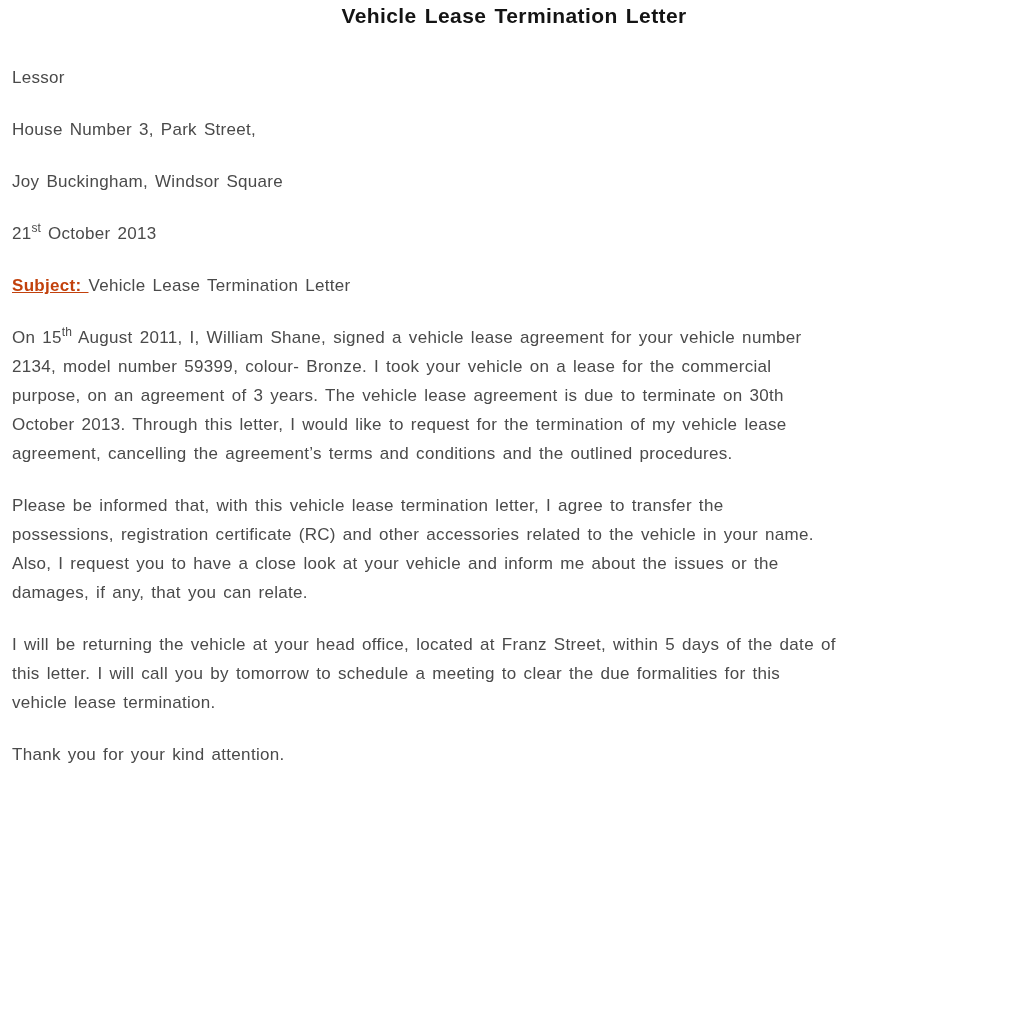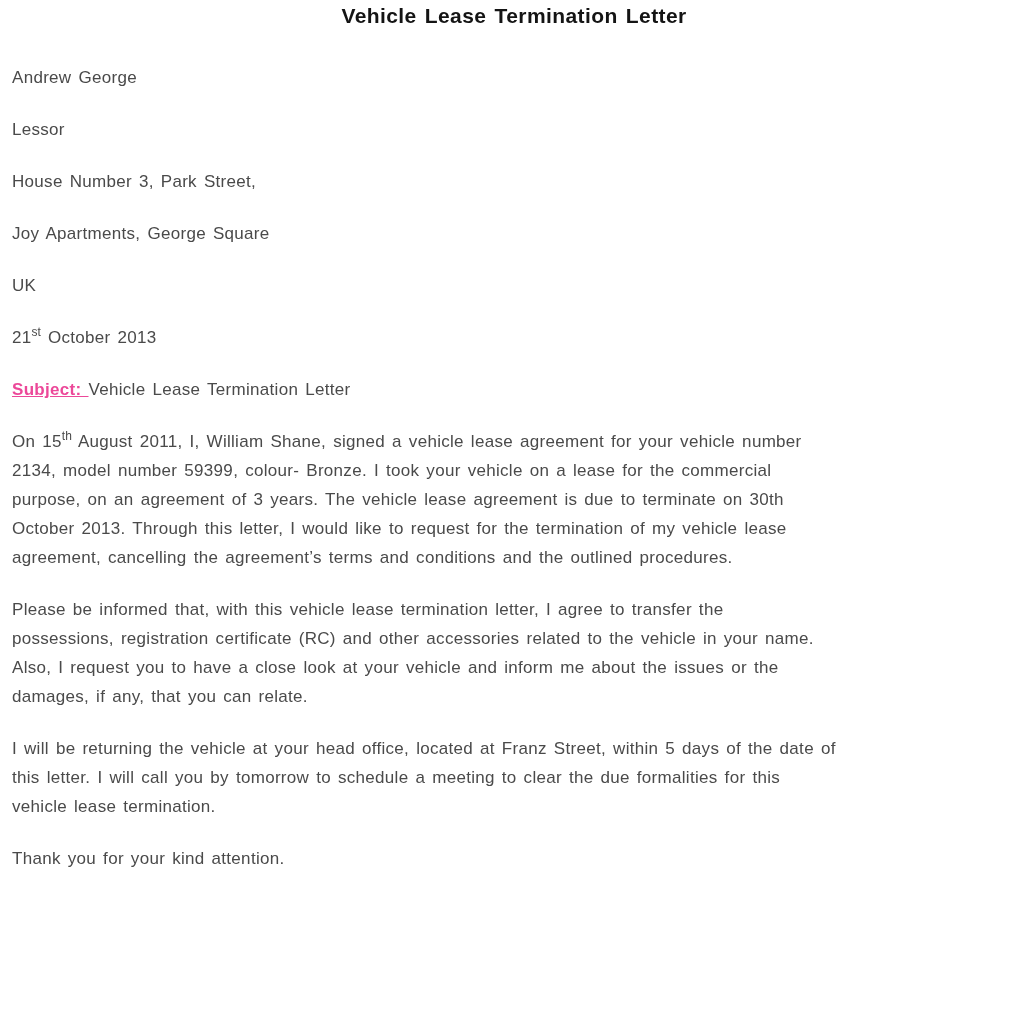--- a/index.html
+++ b/index.html
@@ -38,43 +38,41 @@
   sup {
     font-size: 12px;
     line-height: 0;
     vertical-align: baseline;
     position: relative;
     top: -7px;
     letter-spacing: 0;
   }
   .subject-label {
     font-weight: bold;
-    color: #ec4899;
+    color: #c2410c;
     text-decoration: underline;
     white-space: pre;
   }
 </style>
 </head>
 <body>
 
 <div class="page">
 
   <h1 class="title">Vehicle Lease Termination Letter</h1>
 
 
-  <p>Andrew George</p>
 
   <p>Lessor</p>
 
   <p>House Number 3, Park Street,</p>
 
-  <p>Joy Apartments, George Square</p>
+  <p>Joy Buckingham, Windsor Square</p>
 
 
-  <p>UK</p>
 
   <p><span>21</span><sup>st</sup><span class="pre"> October 2013</span></p>
 
   <p><span class="subject-label">Subject: </span><span>Vehicle Lease Termination Letter</span></p>
 
 
   <p><span><span>On 15</span><sup>th</sup><span class="pre"> August 2011, I, William Shane, signed a vehicle lease agreement for your vehicle number</span></span><span class="pre-line">2134, model number 59399, colour- Bronze. I took your vehicle on a lease for the commercial
 purpose, on an agreement of 3 years. The vehicle lease agreement is due to terminate on 30th
 October 2013. Through this letter, I would like to request for the termination of my vehicle lease
 agreement, cancelling the agreement’s terms and conditions and the outlined procedures.</span></p>

